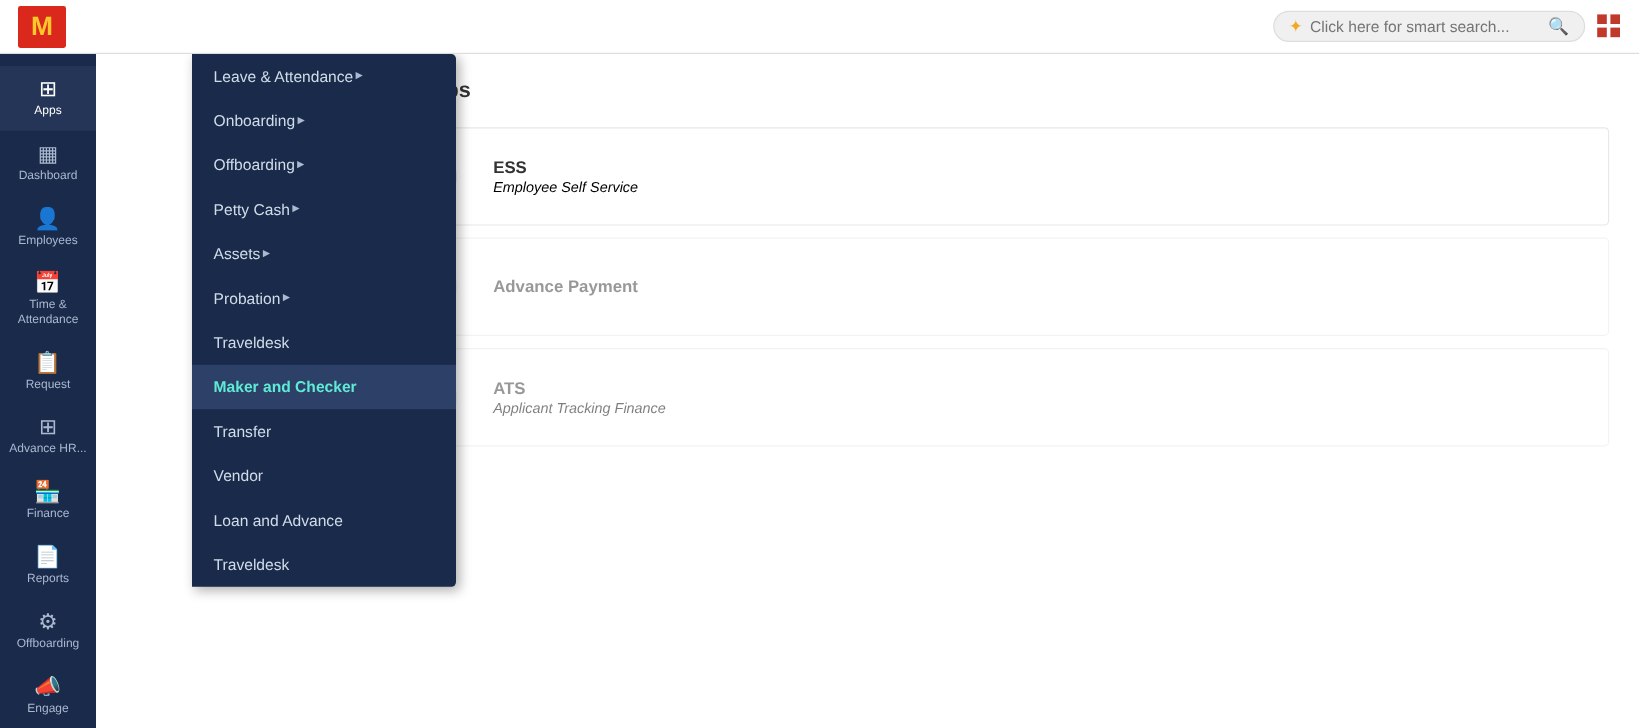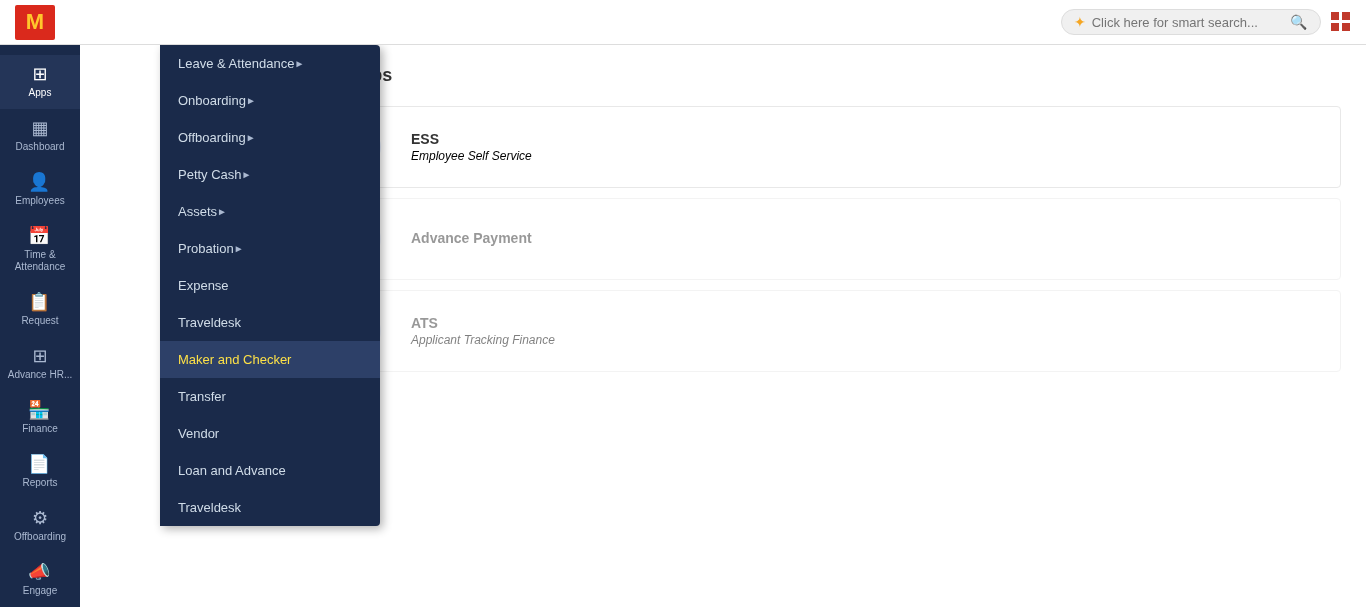--- a/index.html
+++ b/index.html
@@ -190,21 +190,21 @@
     }
     .dropdown-item {
       display: flex;
       align-items: center;
       padding: 11px 18px;
       color: #d0dce8;
       font-size: 13px;
       cursor: pointer;
       position: relative;
     }
-    .dropdown-item.highlighted { background: #2d4068; color: #fde047; }
+    .dropdown-item.highlighted { background: #2d4068; color: #5eead4; font-weight: bold; }
     .dropdown-item .arrow {
       font-size: 10px;
       color: #aab8d0;
     }
 
     
     .behind-menu {
       opacity: 0.5;
     }
   </style>
@@ -298,23 +298,20 @@
       </div>
       <div class="dropdown-item">
         <span>Assets</span>
         <span class="arrow">►</span>
       </div>
       <div class="dropdown-item">
         <span>Probation</span>
         <span class="arrow">►</span>
       </div>
       <div class="dropdown-item">
-        <span>Expense</span>
-      </div>
-      <div class="dropdown-item">
         <span>Traveldesk</span>
       </div>
       <div class="dropdown-item highlighted">
         <span>Maker and Checker</span>
       </div>
       <div class="dropdown-item">
         <span>Transfer</span>
       </div>
       <div class="dropdown-item">
         <span>Vendor</span>

